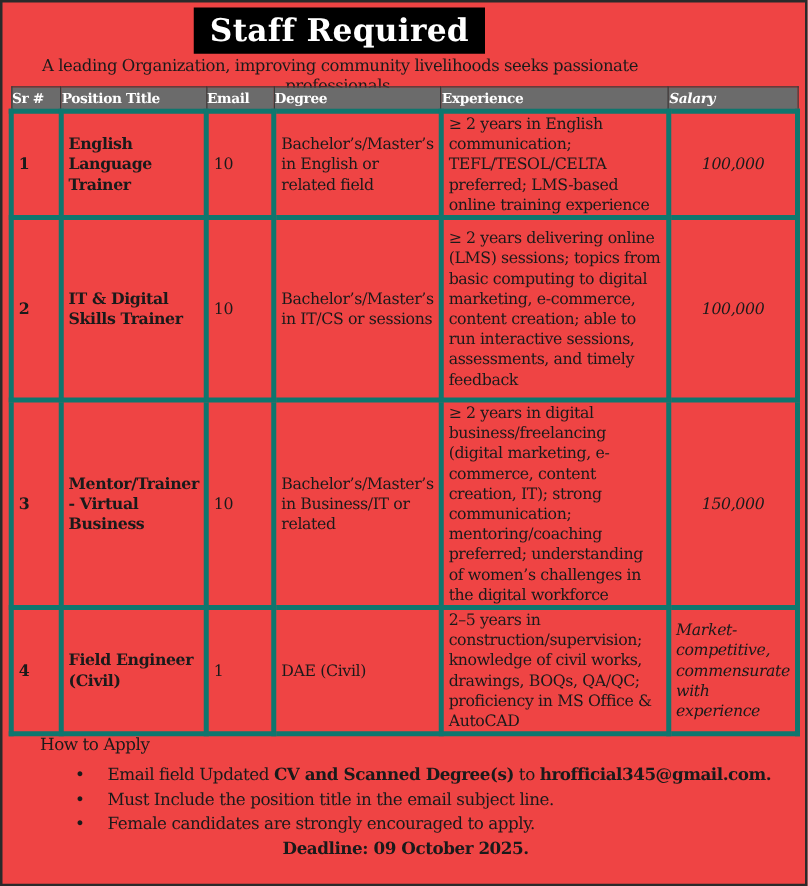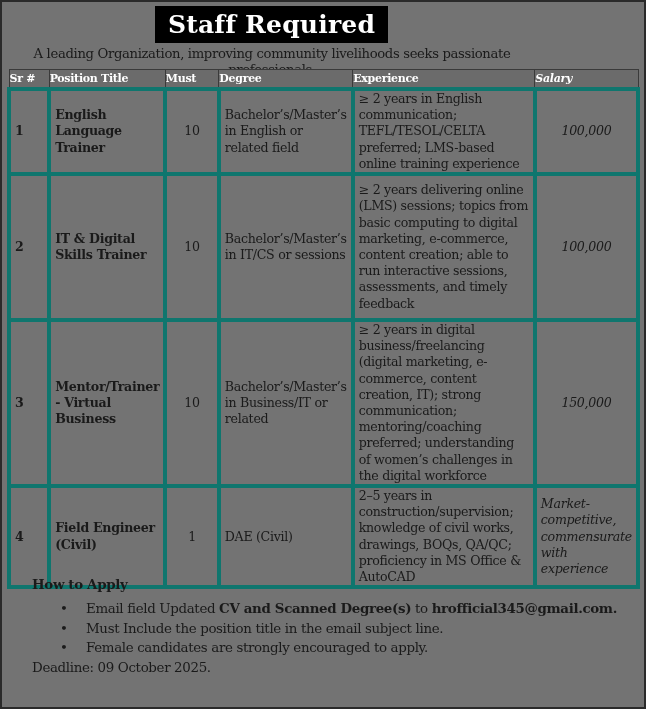--- a/index.html
+++ b/index.html
@@ -1,21 +1,21 @@
 <!DOCTYPE html>
 <html><head>
 <meta charset="utf-8">
 <style>
   html, body { margin: 0; padding: 0; background: #ffffff; }
   body { width: 646px; height: 709px; overflow: hidden; }
   .page {
     position: absolute; left: 0; top: 0;
     width: 642px; height: 705px;
     border: 2px solid #2a2a2a;
-    background: #737373;
+    background: #ef4444;
     font-family: "DejaVu Serif", "Liberation Serif", serif;
     color: #1a1a1a;
   }
   .banner {
     position: absolute; left: 153px; top: 4px;
     width: 233px; height: 37px;
     background: #000000; color: #ffffff;
     font-weight: bold; font-size: 25px;
     text-align: center; line-height: 37px;
     letter-spacing: 0.2px;
@@ -40,56 +40,56 @@
     border: 1px solid #3a3a3a;
     font-size: 11px;
   }
   table.jobs td {
     border: 4px solid #0f766e;
     padding: 0 4px;
     vertical-align: middle;
   }
   .c-sr { width: 33px; font-weight: bold; }
   .c-pos { width: 104px; font-weight: bold; }
-  .c-posts { width: 47px; text-align: center; }
+  .c-posts { width: 47px; }
   .c-deg { width: 118px; }
   .c-exp { width: 174px; }
   .c-sal { width: 85px; text-align: center; font-style: italic; }
   td.c-sal.left { text-align: left; }
   th.c-posts { text-align: left; }
   th.c-sal { text-align: left; }
   .apply {
     position: absolute; left: 30px; top: 573px;
     font-size: 13.4px; line-height: 19px;
     letter-spacing: -0.35px;
   }
-  .apply-title { font-weight: bold; margin-bottom: 5px; }
+  .apply-title { font-weight: normal; margin-bottom: 5px; margin-top: 12px; }
   .apply ul { margin: 0; padding: 0 0 0 54px; list-style: none; }
   .apply li { position: relative; line-height: 19.5px; }
   .apply li::before {
     content: "\2022"; position: absolute; left: -26px; top: 0;
   }
   .apply b { font-weight: bold; }
   .important { margin-top: 9px; }
-  .deadline { font-weight: normal; }
+  .deadline { font-weight: bold; text-align: center; }
 </style>
 </head>
 <body>
 
 <div class="page">
 
   <div class="banner">Staff Required</div>
   <div class="tagline">A leading Organization, improving community livelihoods seeks passionate professionals.</div>
 
   <table class="jobs">
     <thead>
       <tr>
         <th class="c-sr">Sr #</th>
         <th class="c-pos">Position Title</th>
-        <th class="c-posts">Must</th>
+        <th class="c-posts">Email</th>
         <th class="c-deg">Degree</th>
         <th class="c-exp">Experience</th>
         <th class="c-sal">Salary</th>
       </tr>
     </thead>
     <tbody>
       <tr style="height:82px">
         <td class="c-sr">1</td>
         <td class="c-pos">English Language Trainer</td>
         <td class="c-posts">10</td>

